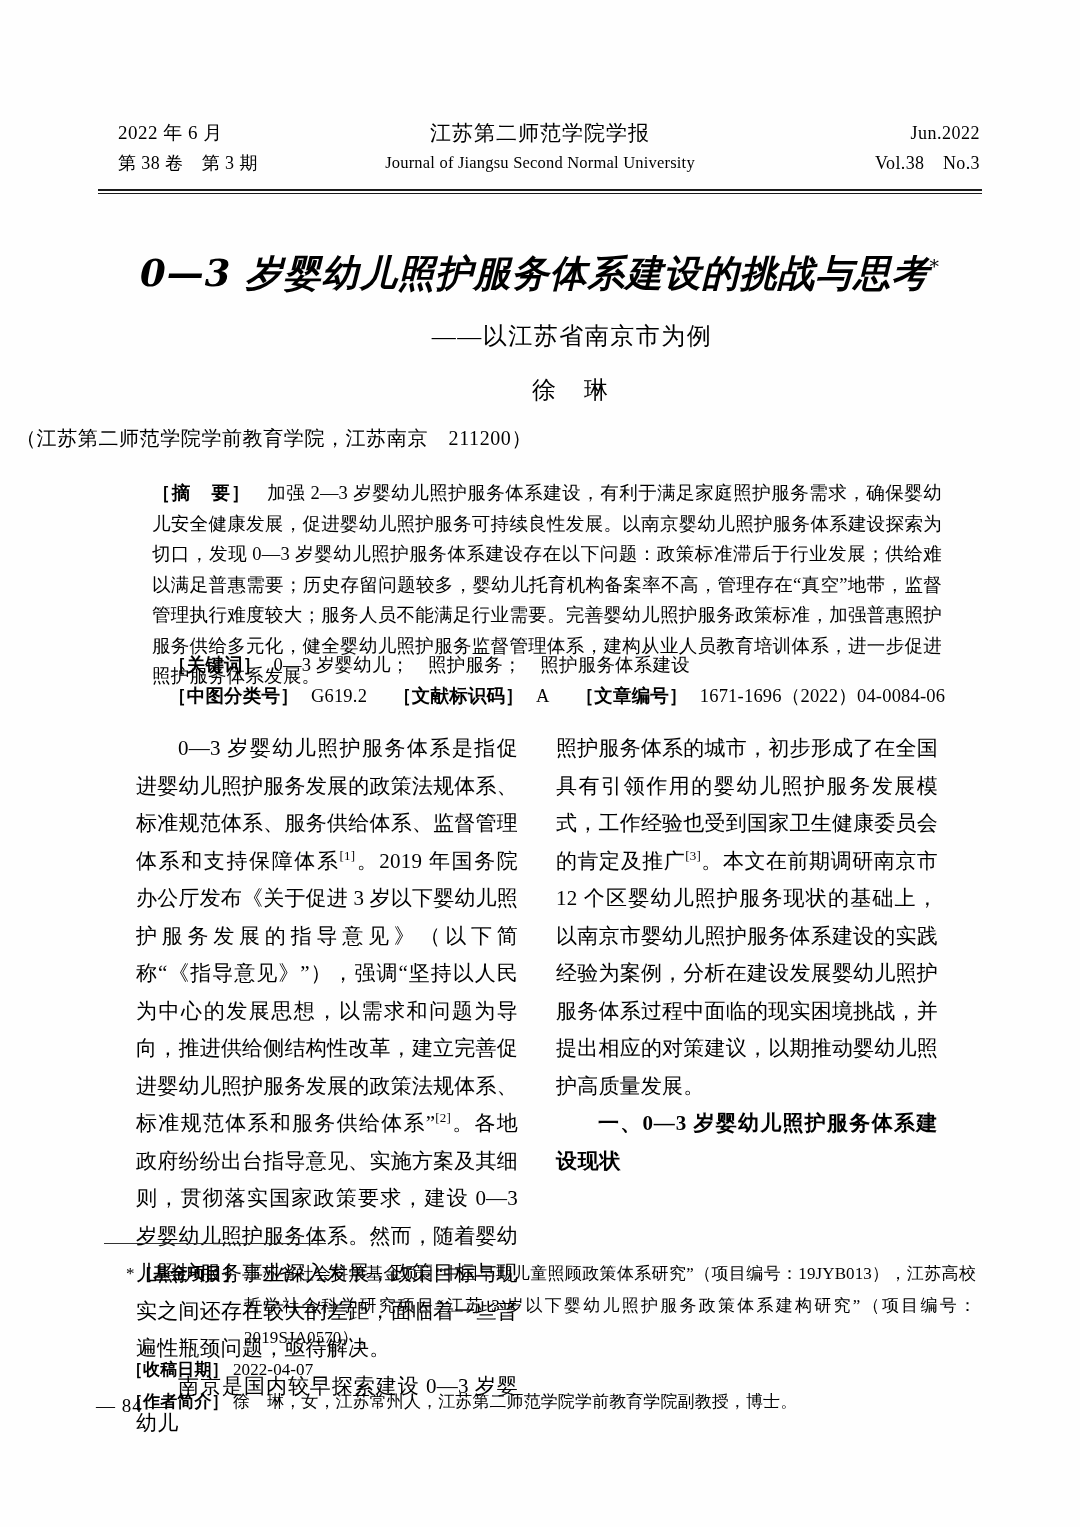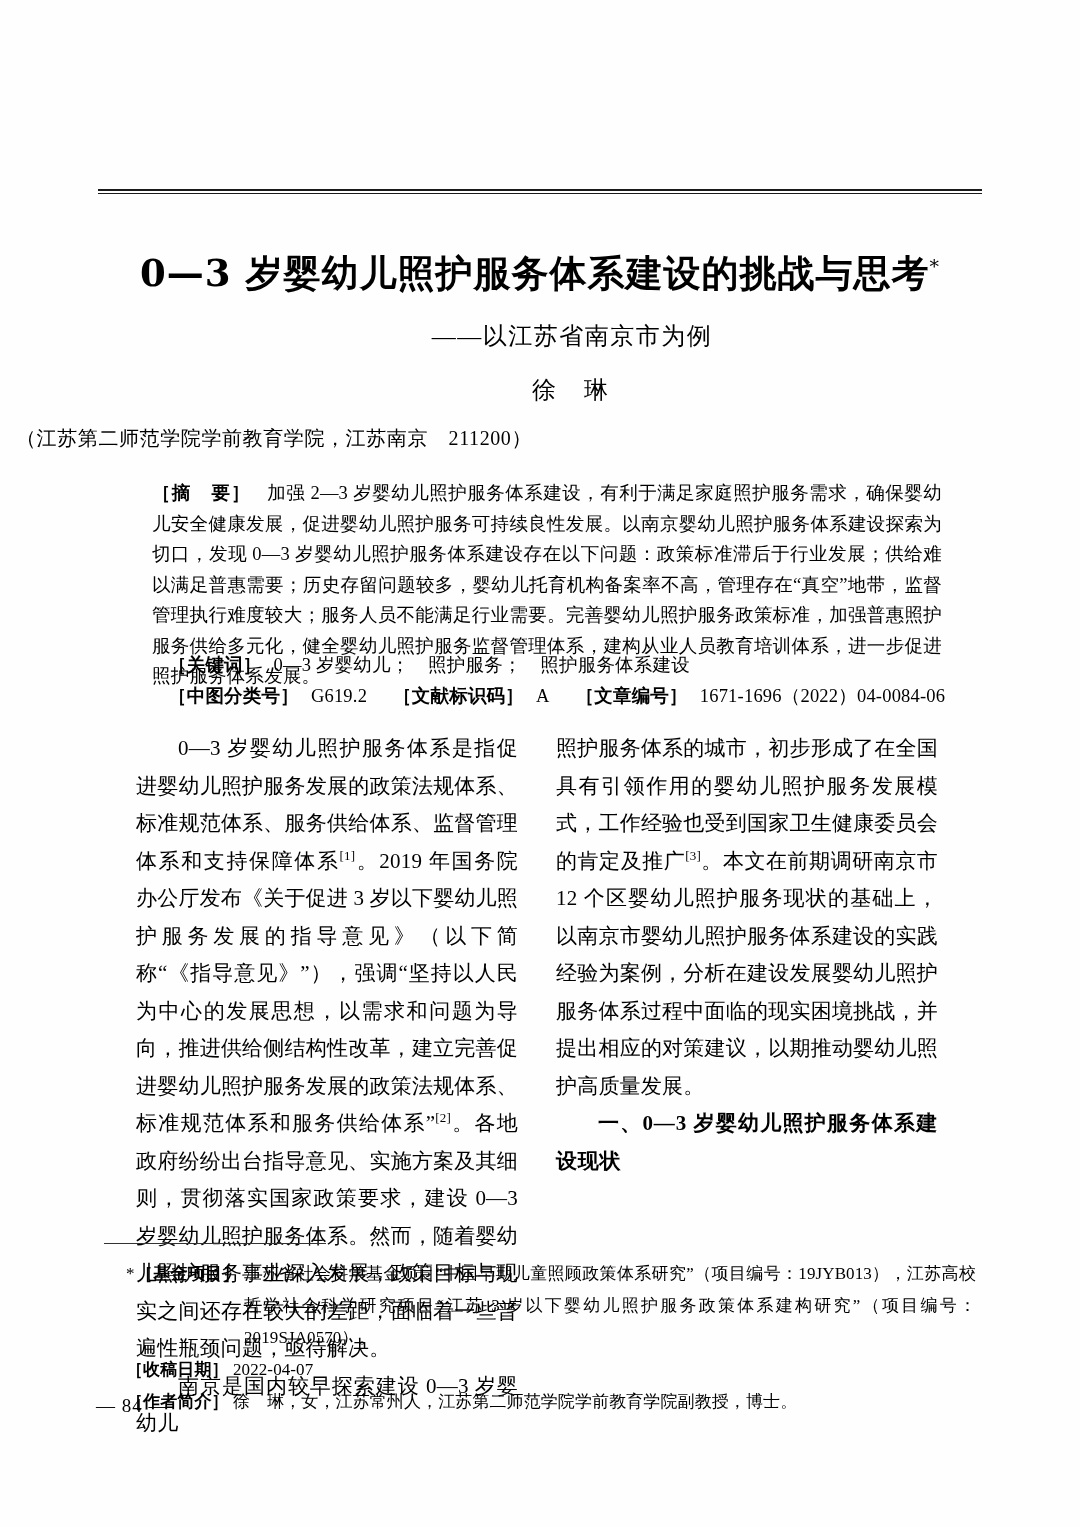--- a/index.html
+++ b/index.html
@@ -92,20 +92,21 @@
     left: 0;
     top: 240px;
     width: 1080px;
     text-align: center;
     font-size: 37px;
     font-weight: bold;
     letter-spacing: 1px;
     font-family: "DejaVu Serif", "Liberation Serif", serif;
     line-height: 52px;
     white-space: nowrap;
+    font-style: italic;
   }
   .title .star {
     font-size: 19px;
     vertical-align: super;
     font-weight: normal;
   }
   .subtitle {
     position: absolute;
     left: 0;
     top: 318px;
@@ -245,20 +246,34 @@
     top: 1395px;
     font-size: 19px;
     letter-spacing: 1px;
   }
 </style>
 </head>
 <body>
 
 <div class="page">
 
+  <div class="runhead">
+    <div class="col rh-left">
+      <div class="rh-line1">2022 年 6 月</div>
+      <div class="rh-line2">第 38 卷　第 3 期</div>
+    </div>
+    <div class="col rh-mid">
+      <div class="rh-line1">江苏第二师范学院学报</div>
+      <div class="rh-line2">Journal of Jiangsu Second Normal University</div>
+    </div>
+    <div class="col rh-right">
+      <div class="rh-line1">Jun.2022</div>
+      <div class="rh-line2">Vol.38　No.3</div>
+    </div>
+  </div>
 
   <div class="rule-double">
     <div class="thick"></div>
     <div class="thin"></div>
   </div>
 
   <div class="title"><span>0—3 岁婴幼儿照护服务体系建设的挑战与思考</span><span class="star">*</span></div>
   <div class="subtitle">——以江苏省南京市为例</div>
   <div class="author">徐　琳</div>
   <div class="affil">（江苏第二师范学院学前教育学院，江苏南京　211200）</div>

